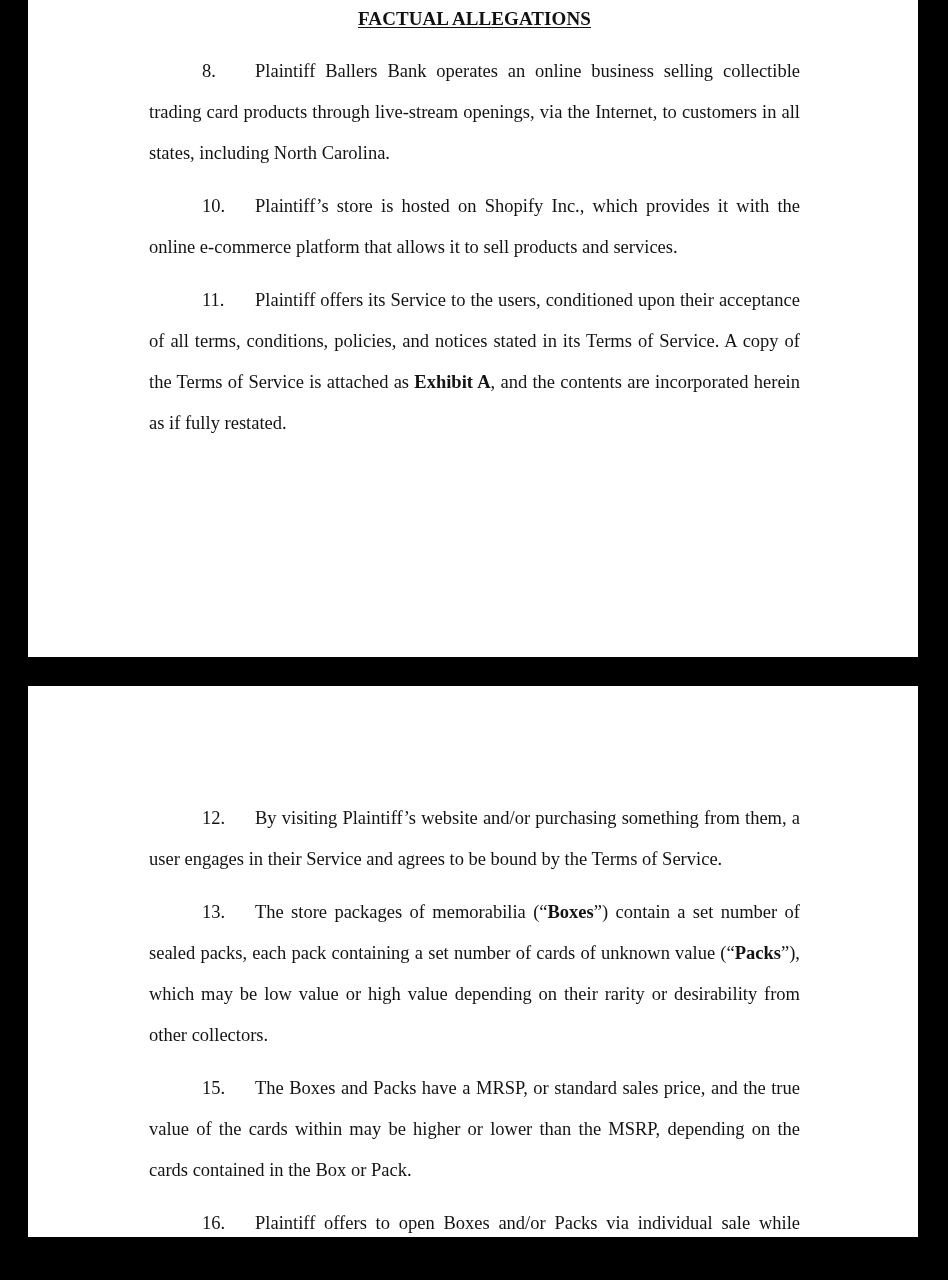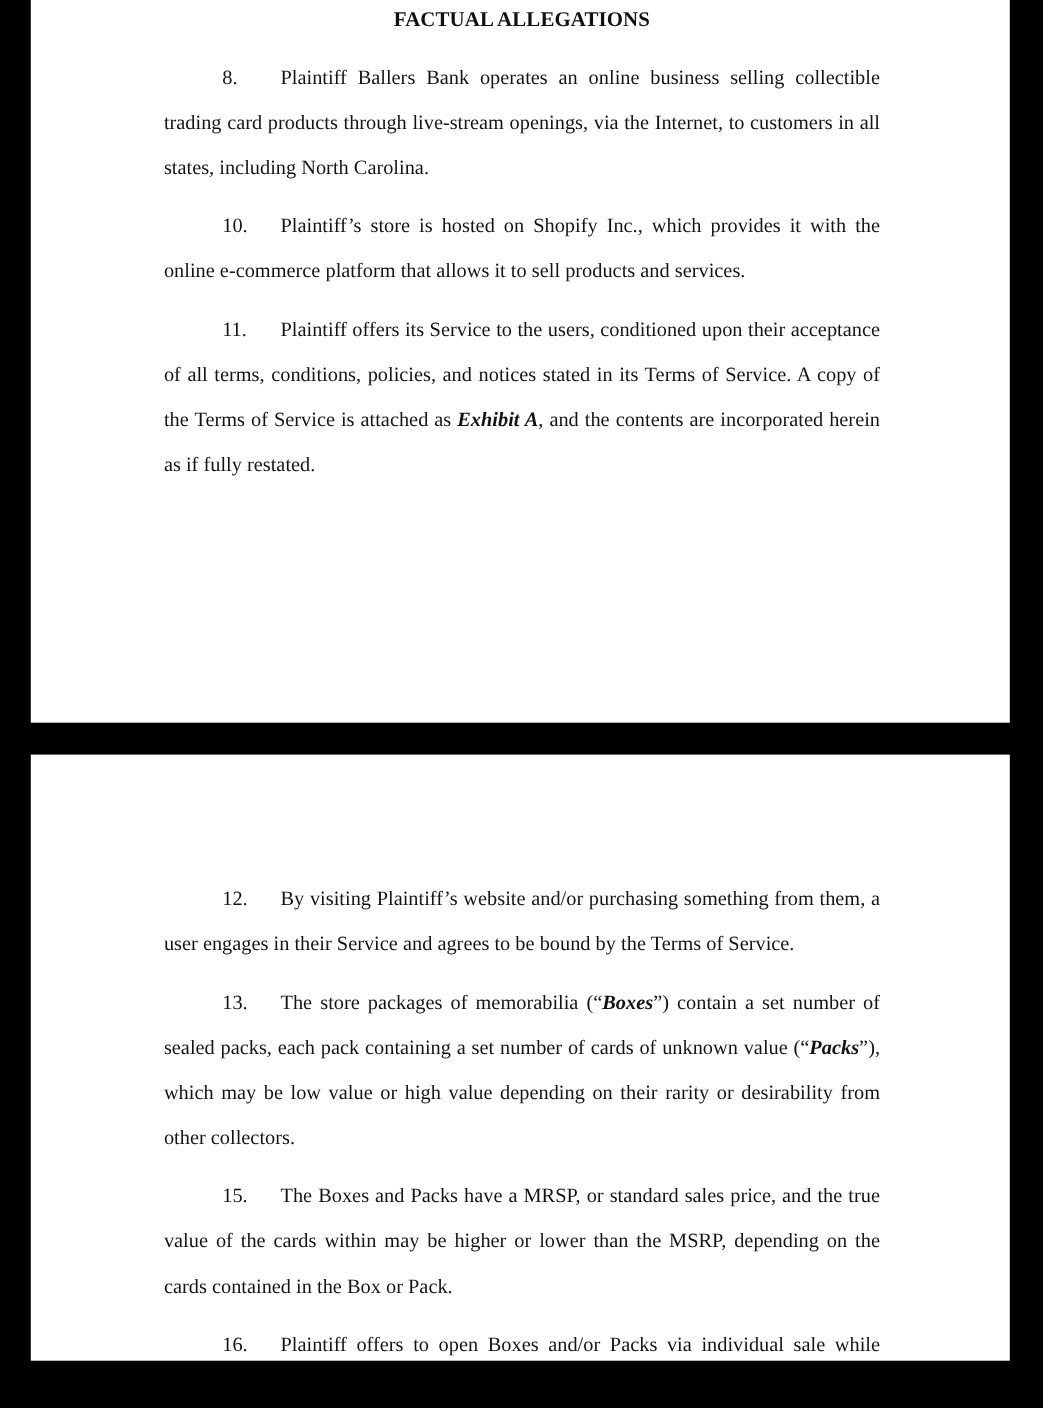--- a/index.html
+++ b/index.html
@@ -64,20 +64,21 @@
     text-align: center;
     font-weight: bold;
     font-size: 19px;
     line-height: 41px;
     letter-spacing: 0.1px;
     color: #111111;
     margin: 0 0 0 0;
     padding: 0;
   }
   .heading span.u {
+    text-decoration: underline;
     text-underline-offset: 2px;
     margin-top: 35px;
   }
 
   .para {
     font-size: 18.5px;
     line-height: 41px;
     text-align: justify;
     text-justify: inter-word;
     color: #131313;
@@ -88,21 +89,21 @@
     hyphens: none;
   }
 
   .para .num {
     display: inline-block;
     width: 53px;
     margin-left: 53px;
     text-indent: 0;
   }
 
-  .para b { font-weight: bold; font-style: italic; }
+  .para b { font-weight: bold; }
 
   
   .clipped-line {
     position: absolute;
     left: 109px;
     top: -34px;
     width: 675px;
     height: 41px;
     overflow: hidden;
     font-size: 18.5px;

